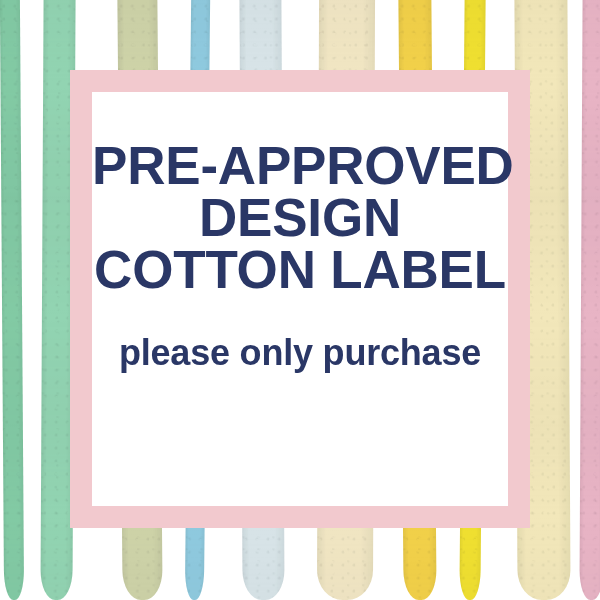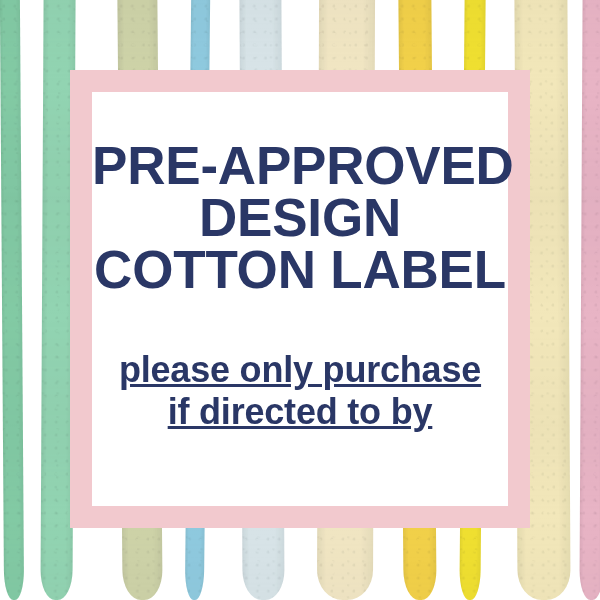--- a/index.html
+++ b/index.html
@@ -106,21 +106,21 @@
   }
   .subline {
     font-weight: 700;
     font-size: 36px;
     line-height: 42px;
     letter-spacing: -0.2px;
     margin: 0;
     white-space: nowrap;
   }
   #headline-group { margin: 0; }
-  #sub-group { margin-top: 53px; text-decoration: underline; }
+  #sub-group { margin-top: 36px; }
 </style>
 </head>
 <body>
 
 <div id="canvas">
 
   <div id="stripes">
       <div class="stripe" style="left: 2px; width: 20px; height: 600px; background: rgb(126, 201, 162); transform: skewX(0.4deg);">
         <div class="washvar"></div>
         <div class="grain"></div>
@@ -178,17 +178,16 @@
   </div>
 
   <div id="textblock" style="left: 92px; width: 416px; top: 140px; color: rgb(42, 55, 102);">
     <div id="headline-group">
       <p class="headline">PRE-APPROVED</p>
       <p class="headline">DESIGN</p>
       <p class="headline">COTTON LABEL</p>
     </div>
     <div id="sub-group">
       <p class="subline">please only purchase</p>
-      <p class="subline">if directed to by</p>
     </div>
   </div>
 
 </div>
 
 </body></html>

